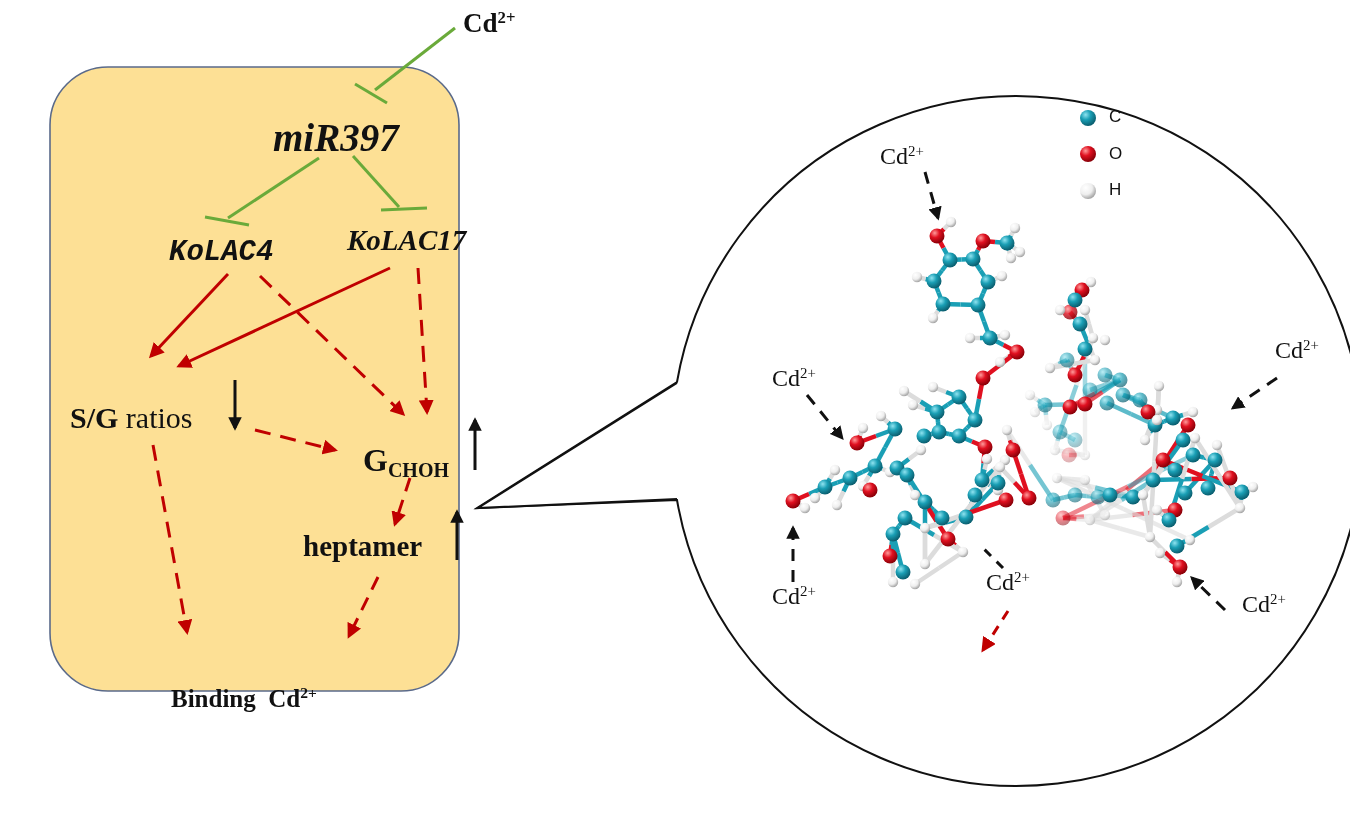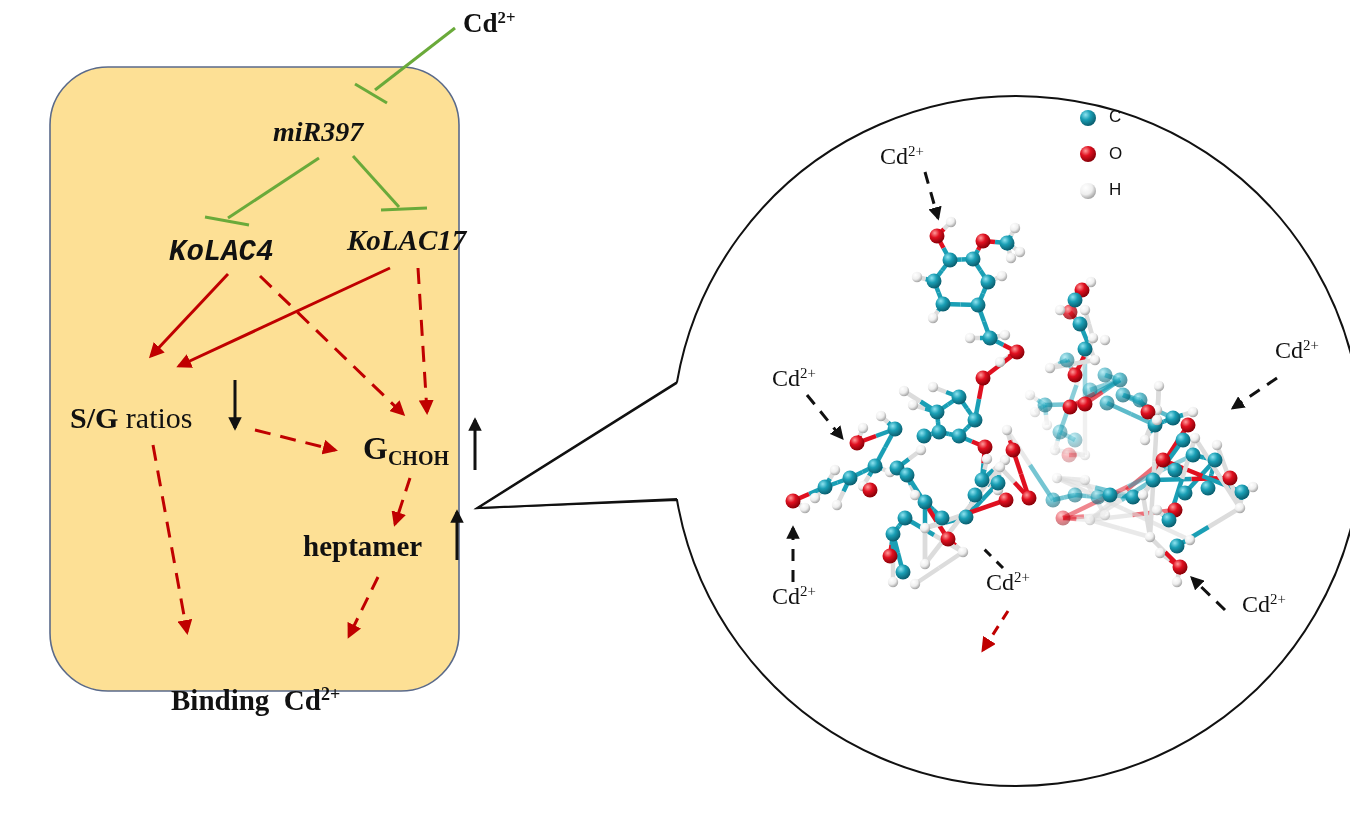--- a/index.html
+++ b/index.html
@@ -529,31 +529,31 @@
     <g id="legend-balls">
         <circle cx="1043" cy="118" r="8" fill="url(#gC)"></circle>
         <circle cx="1043" cy="154" r="8" fill="url(#gO)"></circle>
         <circle cx="1043" cy="191" r="8" fill="url(#gH)"></circle>
       </g>
   </svg>
 
   <div class="lbl bold" style="left:418px;top:10px;font-size:27px;">
     <span>Cd</span><sup>2+</sup>
   </div>
-  <div class="lbl bold ital" style="left:228px;top:118px;font-size:28px;">miR397</div>
+  <div class="lbl bold ital" style="left:228px;top:118px;font-size:39px;">miR397</div>
   <div class="lbl bold ital" style="left:124px;top:238px;font-size:29px;font-family:Liberation Mono, monospace;">KoLAC4</div>
   <div class="lbl bold ital" style="left:302px;top:226px;font-size:29px;">KoLAC17</div>
   <div class="lbl" style="left:25px;top:403px;font-size:30px;">
     <span class="bold">S/G</span><span> ratios</span>
   </div>
-  <div class="lbl bold" style="left:318px;top:432px;font-size:32px;">
+  <div class="lbl bold" style="left:318px;top:444px;font-size:32px;">
     <span>G</span><sub style="font-size:20px;">CHOH</sub>
   </div>
   <div class="lbl bold" style="left:258px;top:532px;font-size:29px;">heptamer</div>
-  <div class="lbl bold" style="left:126px;top:686px;font-size:29px;">
+  <div class="lbl bold" style="left:126px;top:686px;font-size:25px;">
     <span>Binding</span>&nbsp;&nbsp;<span>Cd</span><sup>2+</sup>
   </div>
 
   <div class="lbl sans" style="left:1064px;top:108px;font-size:17px;">C</div>
   <div class="lbl sans" style="left:1064px;top:145px;font-size:17px;">O</div>
   <div class="lbl sans" style="left:1064px;top:181px;font-size:17px;">H</div>
 
   <div class="lbl" style="left:835px;top:144px;font-size:24px;"><span>Cd</span><sup>2+</sup></div>
   <div class="lbl" style="left:727px;top:366px;font-size:24px;"><span>Cd</span><sup>2+</sup></div>
   <div class="lbl" style="left:727px;top:584px;font-size:24px;"><span>Cd</span><sup>2+</sup></div>

